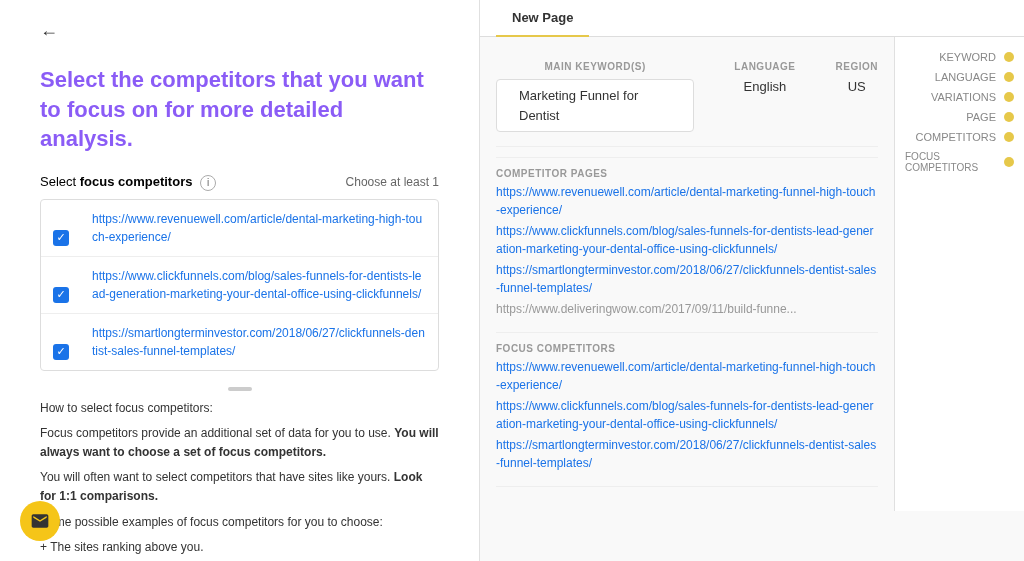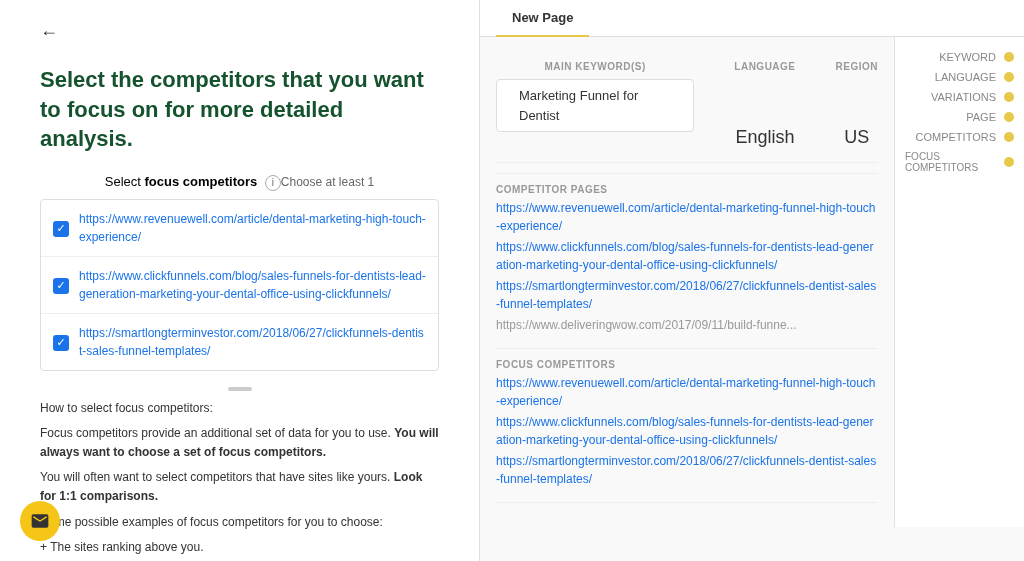--- a/index.html
+++ b/index.html
@@ -18,27 +18,27 @@
       display: inline-flex;
       align-items: center;
       cursor: pointer;
       font-size: 18px;
       color: #333;
       margin-bottom: 24px;
     }
     .main-heading {
       font-size: 22px;
       font-weight: 700;
-      color: #14532d;
+      color: #8b5cf6;
       line-height: 1.35;
       margin-bottom: 20px;
     }
     .select-label-row {
       display: flex;
-      justify-content: center;
+      justify-content: space-between;
       align-items: center;
       margin-bottom: 8px;
       font-size: 13px;
     }
     .select-label-row .bold { font-weight: 700; }
     .choose-hint { color: #666; font-size: 12px; }
     .info-icon {
       display: inline-flex;
       align-items: center;
       justify-content: center;
@@ -52,24 +52,24 @@
       margin-left: 4px;
     }
     .competitors-list {
       border: 1px solid #ddd;
       border-radius: 4px;
       margin-bottom: 16px;
       overflow: hidden;
     }
     .competitor-item {
       display: flex;
-      align-items: center;
+      align-items: flex-end;
       padding: 10px 12px;
       border-bottom: 1px solid #eee;
-      gap: 10px;
+      gap: 23px;
     }
     .competitor-item:last-child { border-bottom: none; }
     .checkbox {
       width: 16px;
       height: 16px;
       min-width: 16px;
       border-radius: 3px;
       background: #1a73e8;
       display: flex;
       align-items: center;
@@ -184,21 +184,21 @@
       font-weight: 600;
       color: #999;
       letter-spacing: 0.5px;
       margin-top: 10px;
       margin-bottom: 4px;
       text-transform: uppercase;
     }
     .field-group { margin-bottom: 14px; }
     .field-row { display: flex; gap: 40px; margin-bottom: 14px; }
     .field-col { display: flex; flex-direction: column; gap: 3px; align-items: center; }
-    .field-value { font-size: 18px; color: #333; margin-top: 48px; }
+    .field-value { font-size: 13px; color: #333; }
     .keyword-box {
       border: 1px solid #ddd;
       border-radius: 4px;
       padding: 6px 22px;
       font-size: 13px;
       color: #333;
       min-width: 100px;
       background: #fff;
       line-height: 1.5;
     }

